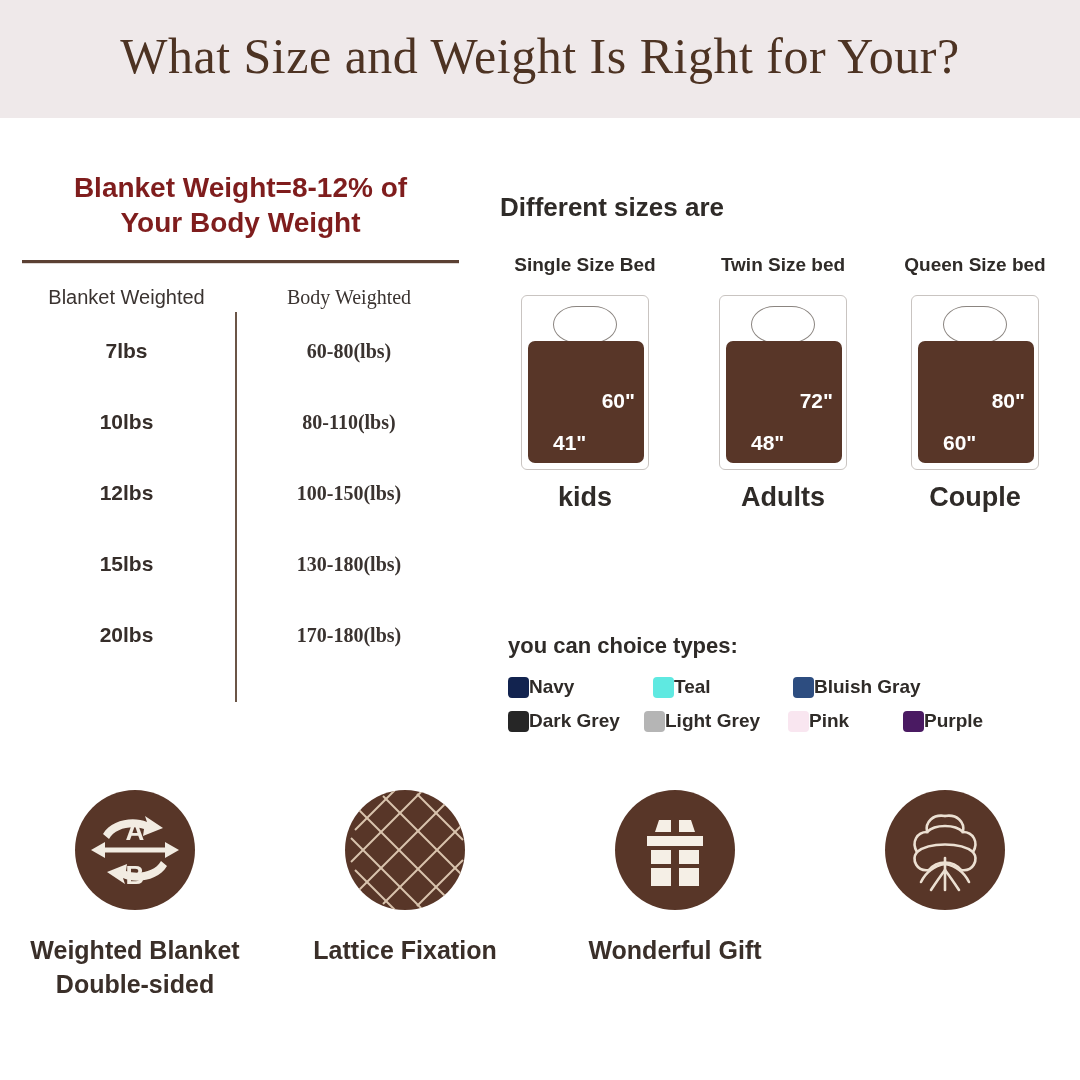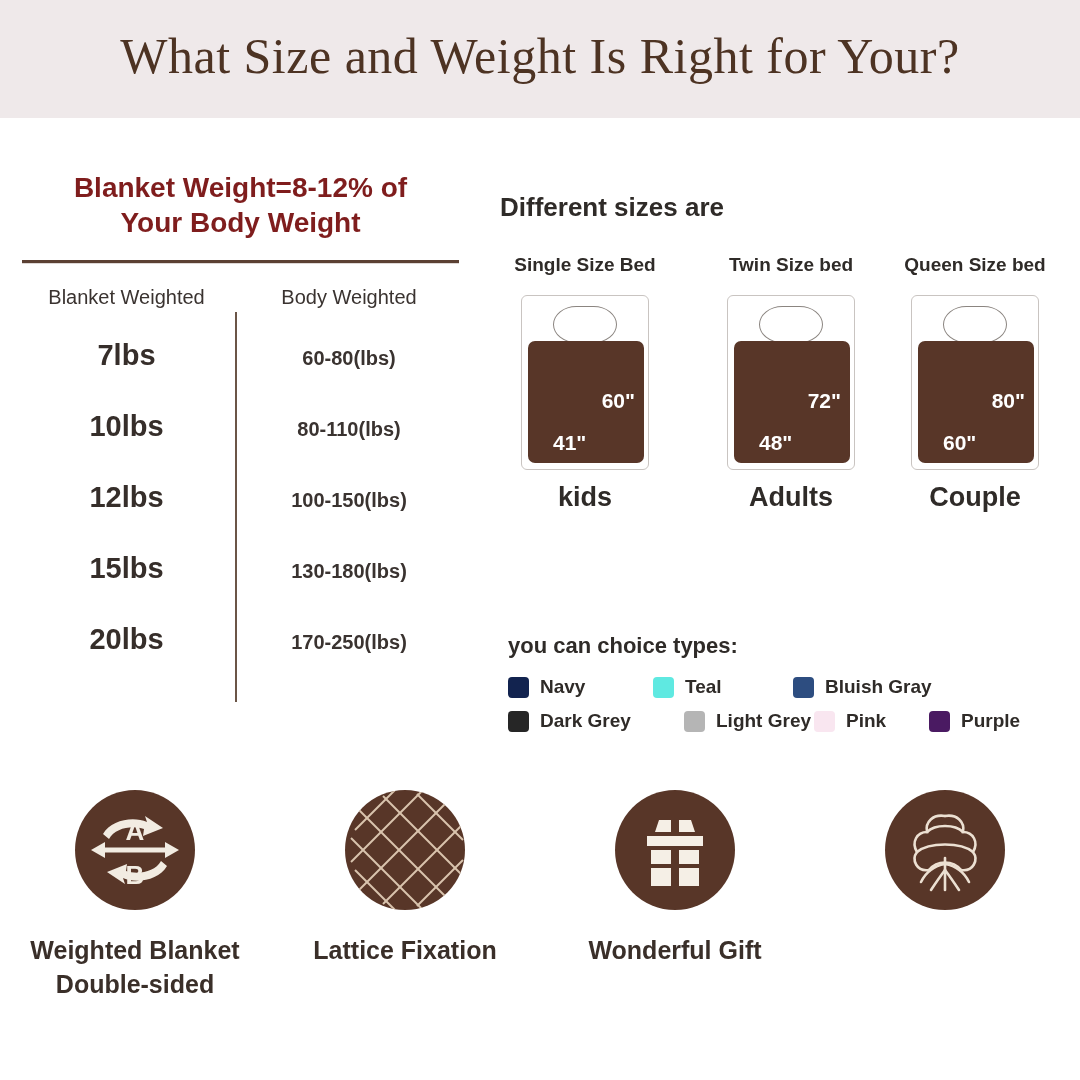--- a/index.html
+++ b/index.html
@@ -71,28 +71,29 @@
     display: flex;
     align-items: baseline;
   }
   .wcol-a {
     width: 217px;
     text-align: center;
   }
   .wcol-b {
     width: 228px;
     text-align: center;
+    font-family: Liberation Serif, serif;
   }
   .whead {
     font-size: 20px;
     color: #3a3330;
     padding-bottom: 30px;
   }
   .wval-a {
-    font-size: 29px;
+    font-size: 21px;
     font-weight: bold;
     color: #362e2a;
   }
   .wval-b {
     font-size: 20px;
     font-weight: bold;
     color: #3a3330;
   }
   .wrow-data { height: 71px; }
 
@@ -190,21 +191,20 @@
     display: flex;
     align-items: center;
   }
   .swatch {
     width: 21px;
     height: 21px;
     border-radius: 4px;
     flex: none;
   }
   .legend-label {
-    margin-left: 11px;
     font-size: 19px;
     font-weight: bold;
     color: #2f2b28;
     white-space: nowrap;
   }
 
   
   .features {
     position: absolute;
     left: 0; top: 790px;
@@ -265,21 +265,21 @@
     <div class="wrow wrow-data">
       <div class="wcol-a wval-a">12lbs</div>
       <div class="wcol-b wval-b">100-150(lbs)</div>
     </div>
     <div class="wrow wrow-data">
       <div class="wcol-a wval-a">15lbs</div>
       <div class="wcol-b wval-b">130-180(lbs)</div>
     </div>
     <div class="wrow wrow-data">
       <div class="wcol-a wval-a">20lbs</div>
-      <div class="wcol-b wval-b">170-250(lbs)</div>
+      <div class="wcol-b wval-b">170-180(lbs)</div>
     </div>
   </div>
 </div>
 
 <div class="right-panel">
   <div class="right-heading">
     <div>Different sizes are</div>
   </div>
 
   <div class="bed-row">
@@ -290,21 +290,21 @@
         <div class="bed-frame"></div>
         <div class="bed-pillow" style="left:32px;top:11px;width:62px;height:35px;"></div>
         <div class="bed-blanket" style="left: 7px; top: 46px; width: 116px; height: 122px; background: rgb(88, 54, 40);">
           <span class="dim-len" style="top:48px;">60"</span>
           <span class="dim-wid" style="left:25px;top:90px;">41"</span>
         </div>
       </div>
       <div class="bed-user">kids</div>
     </div>
 
-    <div class="bed-cell" style="left:206px; width:170px;text-align:center;">
+    <div class="bed-cell" style="left:198px; width:170px;text-align:center;">
       <div class="bed-label">Twin Size bed</div>
       <div class="bed-art" style="width:128px;height:175px;">
         <div class="bed-frame"></div>
         <div class="bed-pillow" style="left:32px;top:11px;width:62px;height:35px;"></div>
         <div class="bed-blanket" style="left: 7px; top: 46px; width: 116px; height: 122px; background: rgb(88, 54, 40);">
           <span class="dim-len" style="top:48px;">72"</span>
           <span class="dim-wid" style="left:25px;top:90px;">48"</span>
         </div>
       </div>
       <div class="bed-user">Adults</div>
@@ -338,25 +338,25 @@
       <span class="swatch" style="background:#5fe9e1"></span>
       <span class="legend-label">Teal</span>
     </div>
     <div class="legend-item">
       <span class="swatch" style="background:#2d4d80"></span>
       <span class="legend-label">Bluish Gray</span>
     </div>
   </div>
 
   <div class="legend-row">
-    <div class="legend-item" style="width:176px;">
+    <div class="legend-item" style="width:136px;">
       <span class="swatch" style="background:#262626"></span>
       <span class="legend-label">Dark Grey</span>
     </div>
-    <div class="legend-item" style="width:130px;">
+    <div class="legend-item" style="width:144px;">
       <span class="swatch" style="background:#b5b5b5"></span>
       <span class="legend-label">Light Grey</span>
     </div>
     <div class="legend-item" style="width:115px;">
       <span class="swatch" style="background:#f9e6f0"></span>
       <span class="legend-label">Pink</span>
     </div>
     <div class="legend-item">
       <span class="swatch" style="background:#4a1a62"></span>
       <span class="legend-label">Purple</span>

